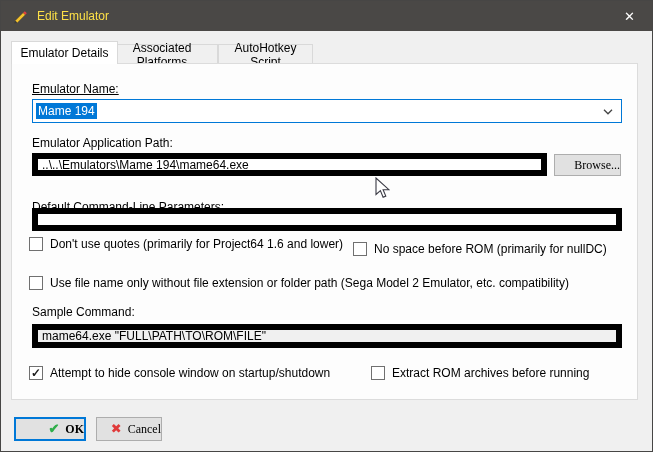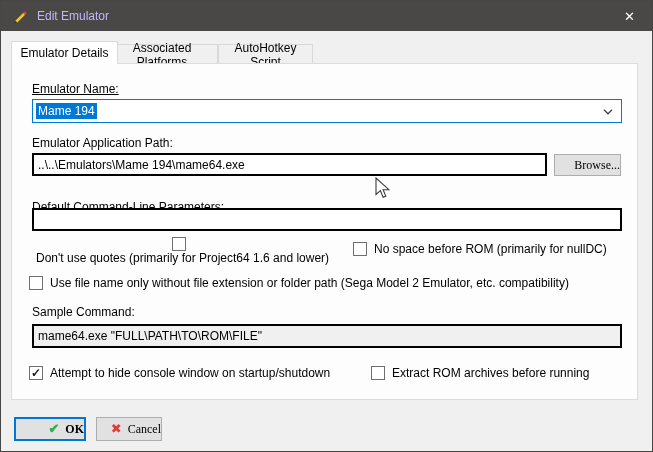--- a/index.html
+++ b/index.html
@@ -4,30 +4,30 @@
 <style>
   html,body{margin:0;padding:0;background:#bfbfbf;font-family:"Liberation Sans",sans-serif;}
   .window{
     position:relative;width:653px;height:452px;background:#f0f0f0;
     border:1px solid #474645;box-sizing:border-box;overflow:hidden;
     font-size:12px;color:#000;margin:0 auto;
   }
   
   .titlebar{position:absolute;left:0;top:0;width:100%;height:30px;background:#4a4846;display:flex;align-items:center;}
   .titlebar .app-icon{margin-left:11px;width:16px;height:16px;flex:0 0 auto;}
-  .titlebar .title{color:#c4b5fd;margin-left:9px;font-size:12px;}
+  .titlebar .title{color:#fde047;margin-left:9px;font-size:12px;}
   .close-btn{position:absolute;right:0;top:0;width:45px;height:30px;display:flex;align-items:center;justify-content:center;color:#ffffff;font-size:13px;cursor:default;}
   
   .tab{position:absolute;box-sizing:border-box;text-align:center;border:1px solid #d9d9d9;border-bottom:none;display:flex;align-items:center;justify-content:center;}
   .tab.active{left:10px;top:40px;width:107px;height:23px;background:#ffffff;z-index:3;}
   .tab.t2{left:105px;top:43px;width:112px;height:20px;background:#f0f0f0;z-index:1;}
   .tab.t3{left:217px;top:43px;width:95px;height:20px;background:#f0f0f0;z-index:1;}
   .panel{position:absolute;left:10px;top:62px;width:627px;height:337px;background:#fdfdfd;border:1px solid #dcdcdc;box-sizing:border-box;z-index:2;}
   .field-label{position:absolute;z-index:4;}
-  .textbox{position:absolute;box-sizing:border-box;background:#ffffff;border:2px solid #000000;z-index:4;display:flex;align-items:center;padding:0 4px;}
+  .textbox{position:absolute;box-sizing:border-box;background:#ffffff;border:6px solid #000000;z-index:4;display:flex;align-items:center;padding:0 4px;}
   .textbox.readonly{background:#f0f0f0;}
   .combobox{position:absolute;left:31px;top:98px;width:590px;height:24px;box-sizing:border-box;background:#ffffff;border:1px solid #0078d7;z-index:4;display:flex;align-items:center;padding:0 3px;}
   .combobox .sel{background:#0078d7;color:#ffffff;padding:1px 2px;}
   .combobox .chev{position:absolute;right:8px;top:9px;}
   .btn{position:absolute;box-sizing:border-box;background:#e1e1e1;border:1px solid #adadad;display:flex;align-items:center;justify-content:flex-end;z-index:4;gap:6px;font-family:Liberation Serif, serif;}
   .btn.default{border:2px solid #0078d7;}
   .btn .glyph-ok{color:#2fae4a;font-size:13px;font-weight:bold;}
   .btn .glyph-cancel{color:#e03a3a;font-size:13px;}
   .cbrow{position:absolute;display:flex;align-items:center;z-index:4;}
   .cb{width:14px;height:14px;box-sizing:border-box;border:1px solid #707070;background:#ffffff;display:flex;align-items:center;justify-content:center;font-size:12px;color:#1a1a1a;flex:0 0 auto;}
@@ -78,21 +78,21 @@
   </div>
   <div class="btn" style="left:553px;top:153px;width:67px;height:22px;">
     <span>Browse...</span>
   </div>
 
   <span class="field-label" style="left:31px;top:187px;margin-top:12px;">Default Command-Line Parameters:</span>
   <div class="textbox" style="left:31px;top:207px;width:590px;height:23px;">
     <span></span>
   </div>
 
-  <div class="cbrow" style="left:28px;top:236px;flex-direction:column;">
+  <div class="cbrow" style="left:28px;top:236px;">
     <span class="cb"></span>
     <span class="cb-label">Don't use quotes (primarily for Project64 1.6 and lower)</span>
   </div>
   <div class="cbrow" style="left:352px;top:241px;">
     <span class="cb"></span>
     <span class="cb-label">No space before ROM (primarily for nullDC)</span>
   </div>
 
   <div class="cbrow" style="left:28px;top:275px;">
     <span class="cb"></span>

